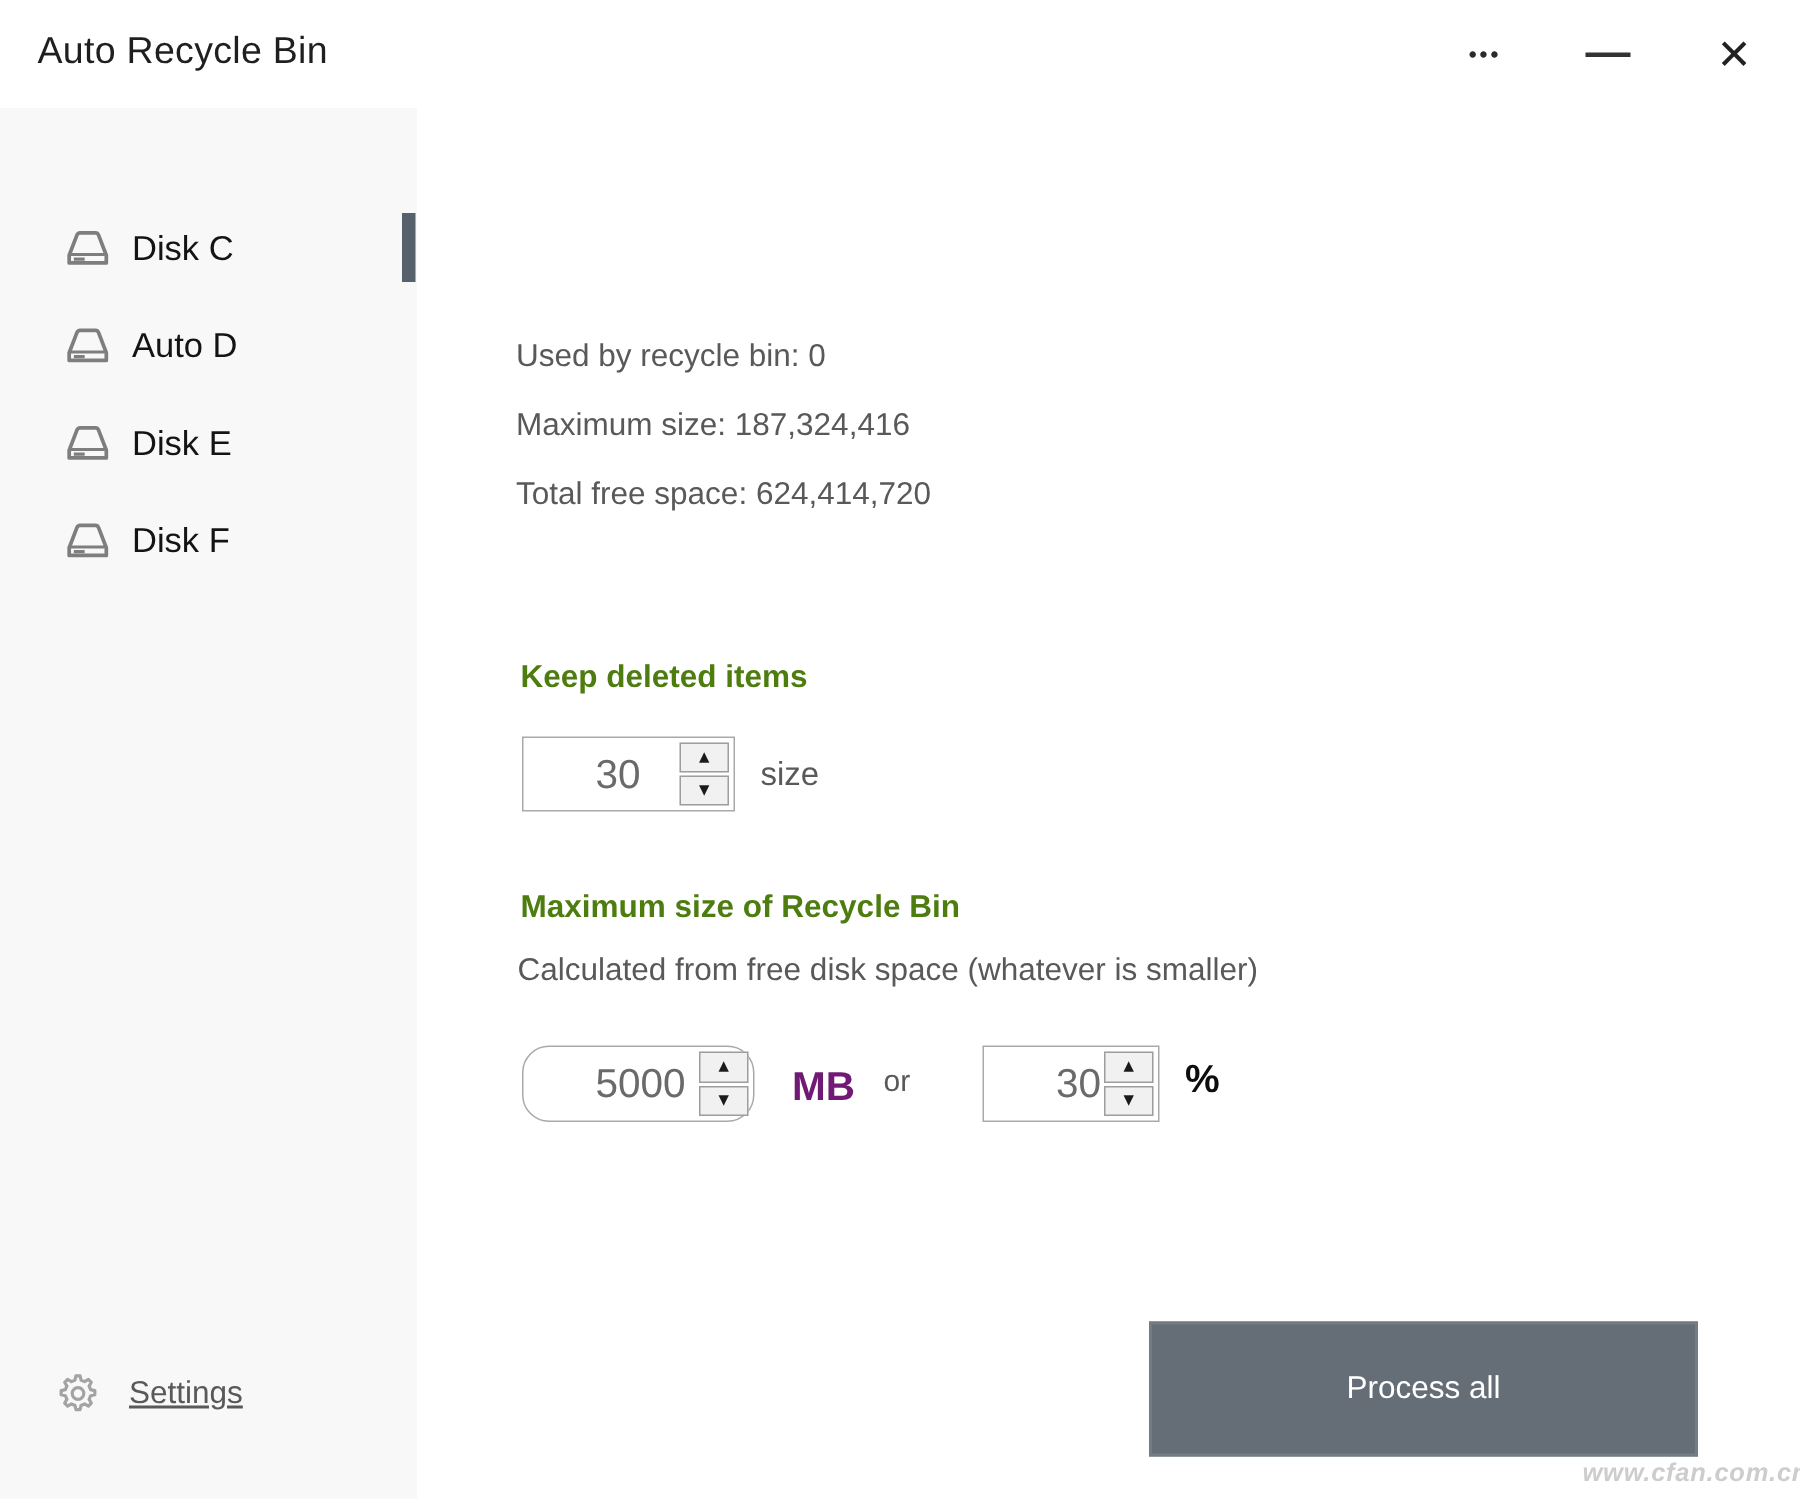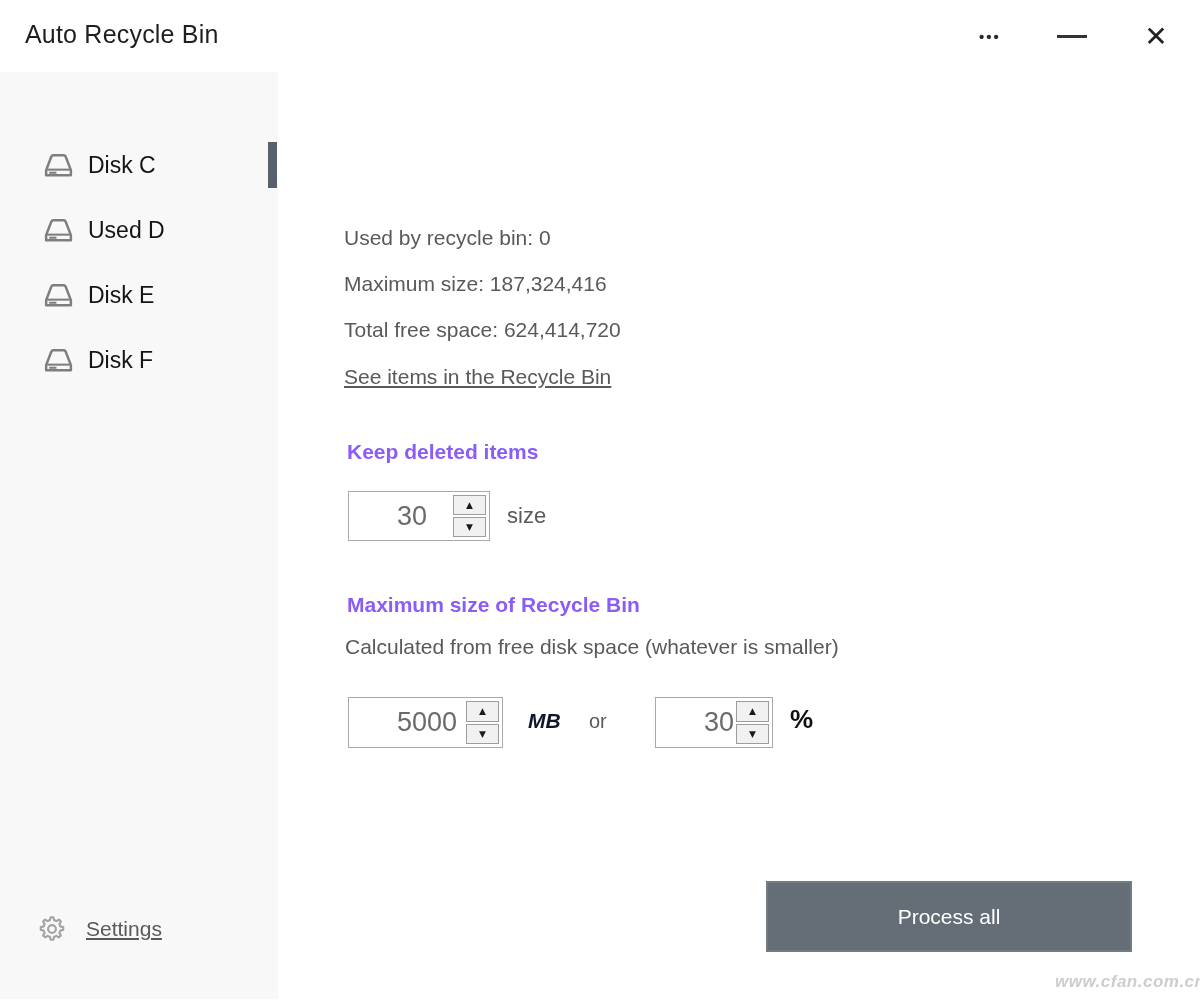--- a/index.html
+++ b/index.html
@@ -62,21 +62,21 @@
     font-size: 44px; font-weight: 400; color: #131313; letter-spacing: -0.5px;
   }
   .stat-line { position: absolute; left: 66px; font-size: 21px; color: #595959; }
   .stat-0 { top: 154px; }
   .stat-1 { top: 200px; }
   .stat-2 { top: 246px; }
   .see-items-link {
     position: absolute; left: 66px; top: 293px;
     font-size: 21px; color: #595959; text-decoration: underline; cursor: pointer;
   }
-  .section-label { position: absolute; font-size: 21px; font-weight: 700; color: #8b5cf6; }
+  .section-label { position: absolute; font-size: 21px; font-weight: 700; color: #4d7c0f; }
   .keep-label { left: 69px; top: 368px; }
   .max-label  { left: 69px; top: 521px; }
   .max-desc   { position: absolute; left: 67px; top: 563px; font-size: 21px; color: #595959; }
 
   
   .spinner {
     position: absolute; background: #ffffff;
     border: 1px solid #a9a9a9; display: flex; align-items: stretch; padding-left: 40px;
   }
   .spinner input {
@@ -88,30 +88,30 @@
     width: 33px; margin: 3px 3px 3px 0;
     display: flex; flex-direction: column; gap: 2px;
   }
   .spin-btn {
     flex: 1; background: #f1f1f1; border: 1px solid #9d9d9d;
     display: flex; align-items: center; justify-content: center;
     font-size: 9px; color: #1a1a1a; cursor: pointer; padding: 0;
     font-family: "DejaVu Sans", sans-serif;
   }
   .spinner-days { left: 70px; top: 419px; width: 142px; height: 50px; }
-  .spinner-mb   { left: 70px; top: 625px; width: 155px; height: 51px; }
+  .spinner-mb   { left: 70px; top: 625px; width: 155px; height: 51px; border-radius: 18px; }
   .spinner-pct  { left: 377px; top: 625px; width: 118px; height: 51px; }
   .unit-days { position: absolute; left: 229px; top: 431px; font-size: 22px; color: #595959; }
-  .unit-mb   { position: absolute; left: 250px; top: 637px; font-size: 21px; font-weight: 700; color: #0f172a; font-style: italic; }
+  .unit-mb   { position: absolute; left: 250px; top: 637px; font-size: 27px; font-weight: 700; color: #701a75; }
   .or-label  { position: absolute; left: 311px; top: 638px; font-size: 20px; color: #595959; }
   .unit-pct  { position: absolute; left: 512px; top: 632px; font-size: 26px; font-weight: 700; color: #0e0e0e; }
 
   
   .process-btn {
-    position: absolute; left: 488px; top: 809px; width: 366px; height: 71px;
+    position: absolute; left: 488px; top: 809px; width: 366px; height: 90px;
     background: #656e76; border: 2px solid #737c83; color: #ffffff;
     font-family: "Liberation Sans", sans-serif;
     font-size: 21px; cursor: pointer;
   }
 
   
   .watermark {
     position: absolute; left: 1055px; top: 972px; width: 140px;
     font-size: 17px; font-style: italic; font-weight: 700;
     color: #cdcdcd; letter-spacing: 0.5px; white-space: nowrap;
@@ -140,21 +140,21 @@
     </svg>
     <span class="nav-label">Disk C</span>
   </div>
 
   <div class="nav-item" style="top: 127px;">
     <svg class="disk-icon" viewBox="0 0 32 26">
       <path d="M4 23 V18 L9 5 Q9.6 3.5 11 3.5 h10 Q22.4 3.5 23 5 L28 18 V23 Z" fill="none" stroke="#7e7e7e" stroke-width="2.4" stroke-linejoin="round"></path>
       <line x1="5" y1="17.5" x2="27" y2="17.5" stroke="#7e7e7e" stroke-width="2"></line>
       <line x1="7" y1="20.5" x2="14" y2="20.5" stroke="#7e7e7e" stroke-width="2"></line>
     </svg>
-    <span class="nav-label">Used D</span>
+    <span class="nav-label">Auto D</span>
   </div>
 
   <div class="nav-item" style="top: 192px;">
     <svg class="disk-icon" viewBox="0 0 32 26">
       <path d="M4 23 V18 L9 5 Q9.6 3.5 11 3.5 h10 Q22.4 3.5 23 5 L28 18 V23 Z" fill="none" stroke="#7e7e7e" stroke-width="2.4" stroke-linejoin="round"></path>
       <line x1="5" y1="17.5" x2="27" y2="17.5" stroke="#7e7e7e" stroke-width="2"></line>
       <line x1="7" y1="20.5" x2="14" y2="20.5" stroke="#7e7e7e" stroke-width="2"></line>
     </svg>
     <span class="nav-label">Disk E</span>
   </div>
@@ -177,21 +177,20 @@
   </div>
 
 </div>
 
 <div class="main">
 
   <div class="stat-line stat-0">Used by recycle bin: 0</div>
   <div class="stat-line stat-1">Maximum size: 187,324,416</div>
   <div class="stat-line stat-2">Total free space: 624,414,720</div>
 
-  <a class="see-items-link">See items in the Recycle Bin</a>
 
   <div class="section-label keep-label">Keep deleted items</div>
 
   <div class="spinner spinner-days">
     <input type="text" value="30" style="">
     <span class="spin-btns">
       <button class="spin-btn">▲</button>
       <button class="spin-btn">▼</button>
     </span>
   </div>

